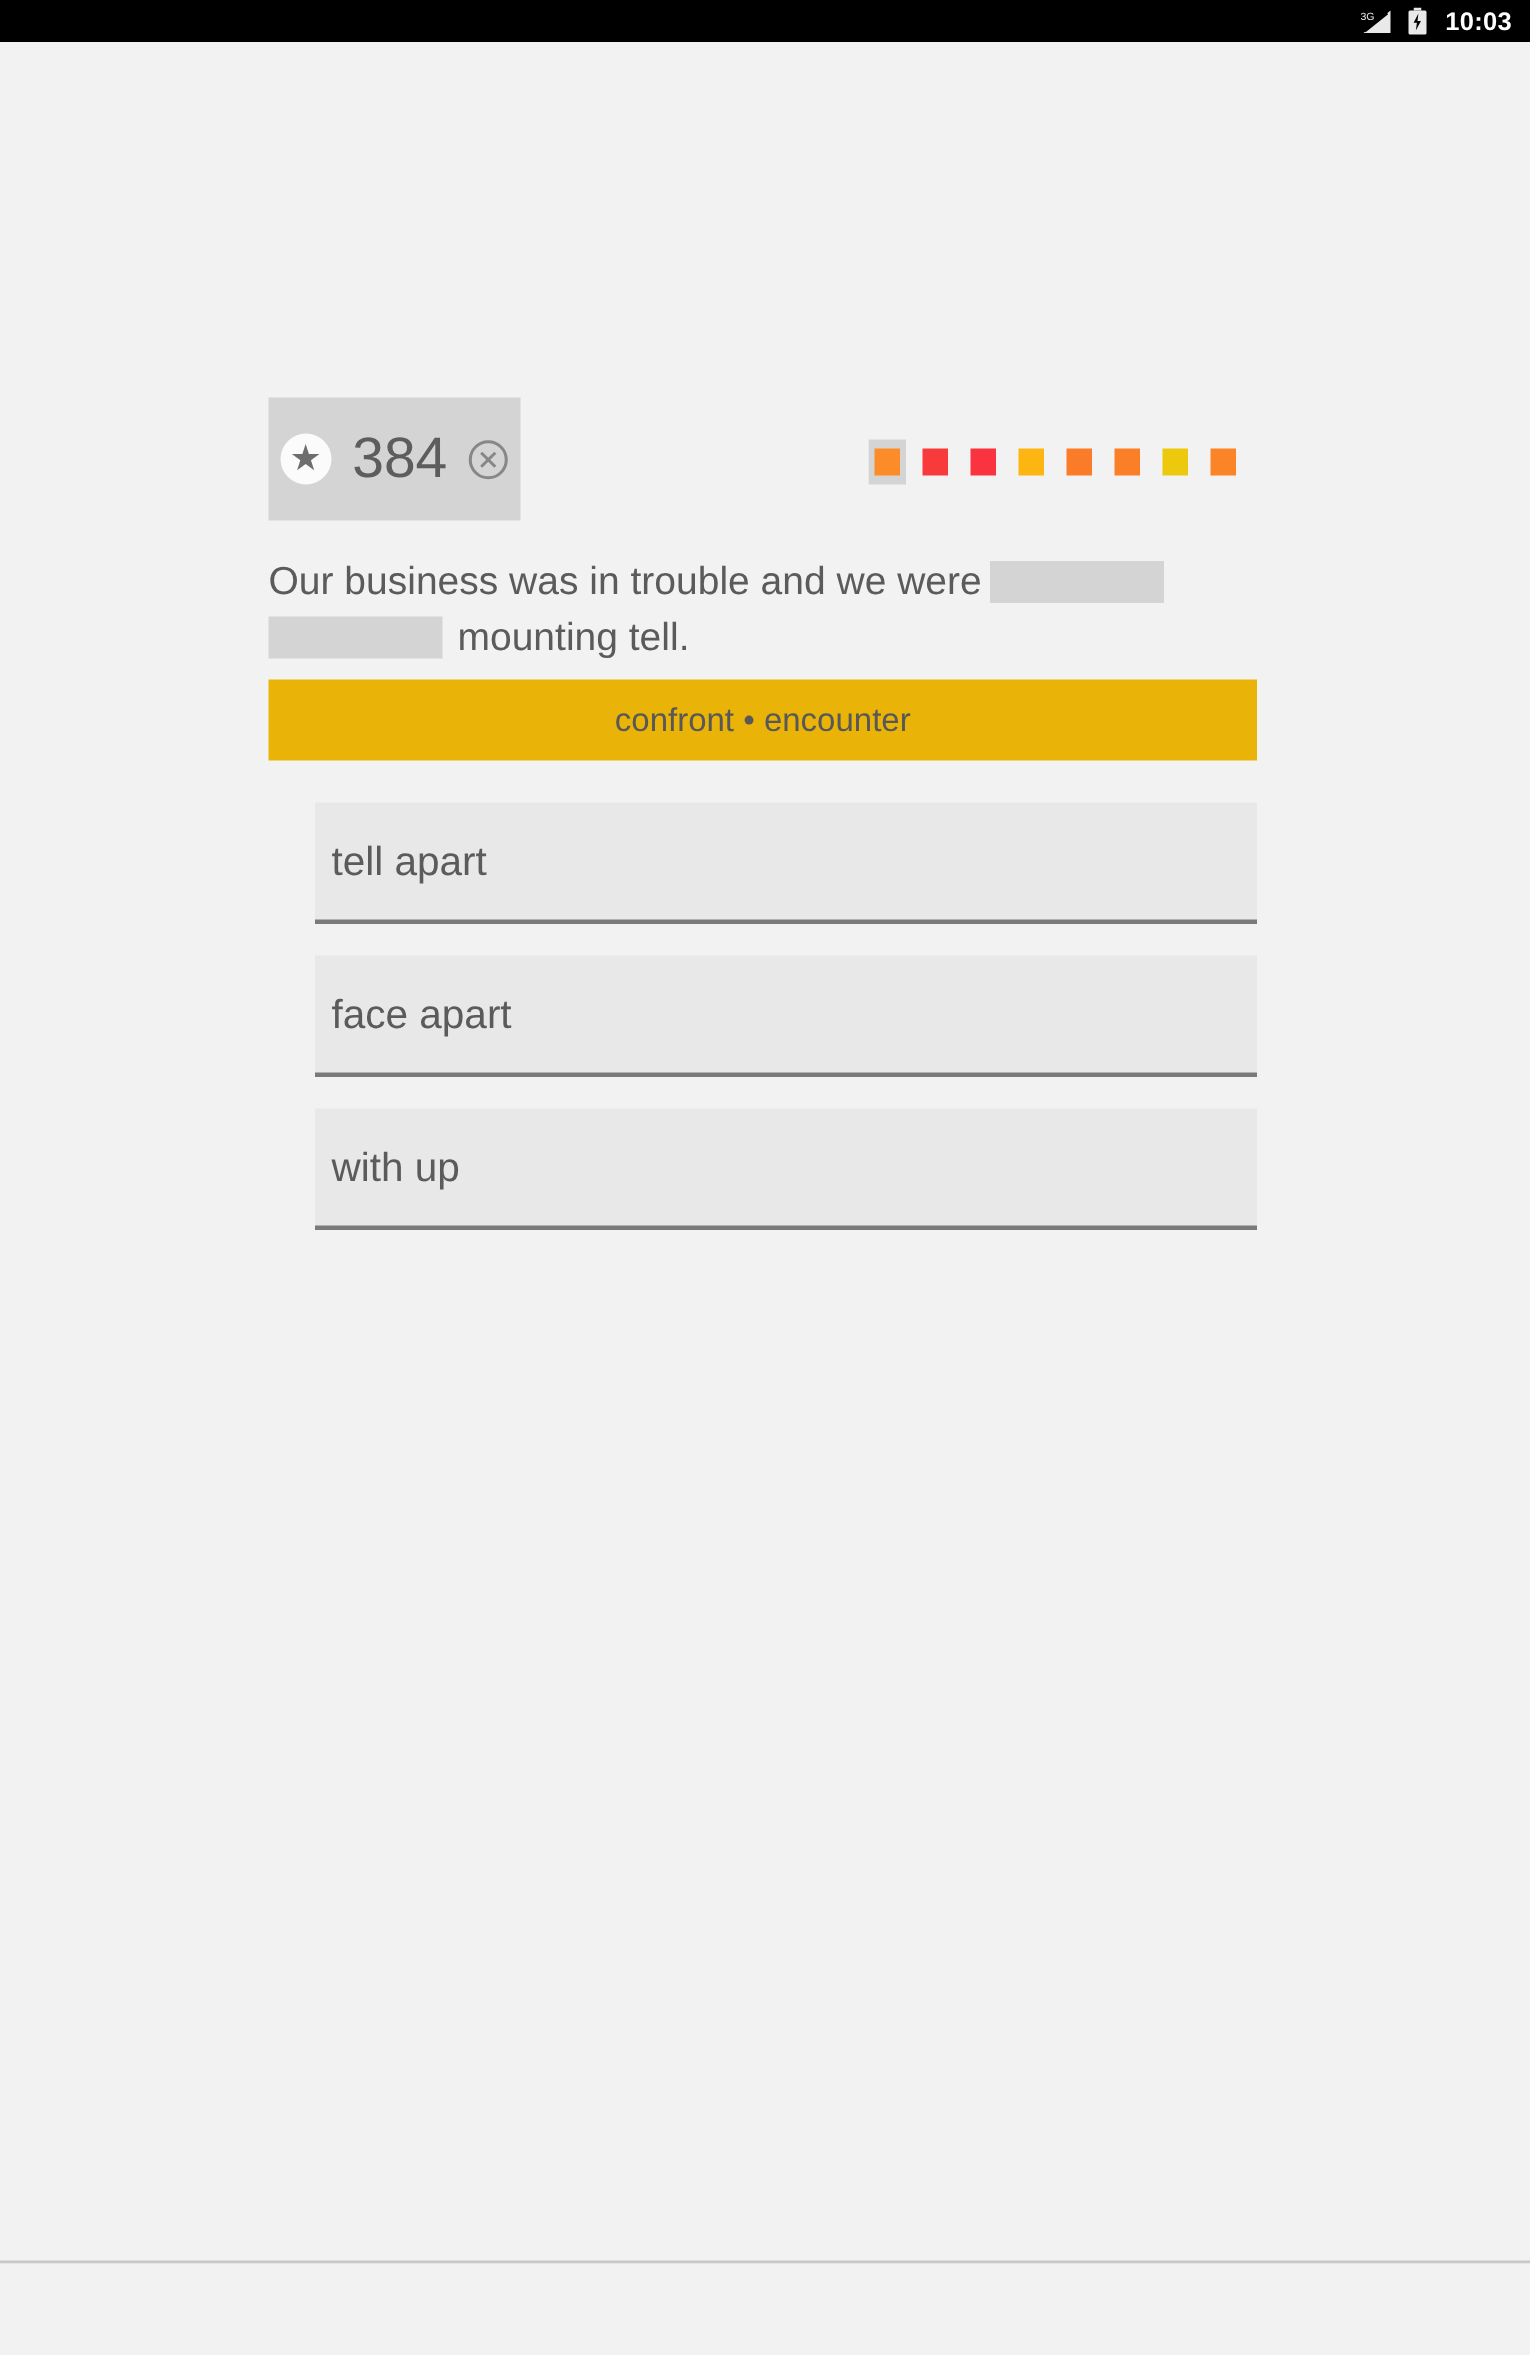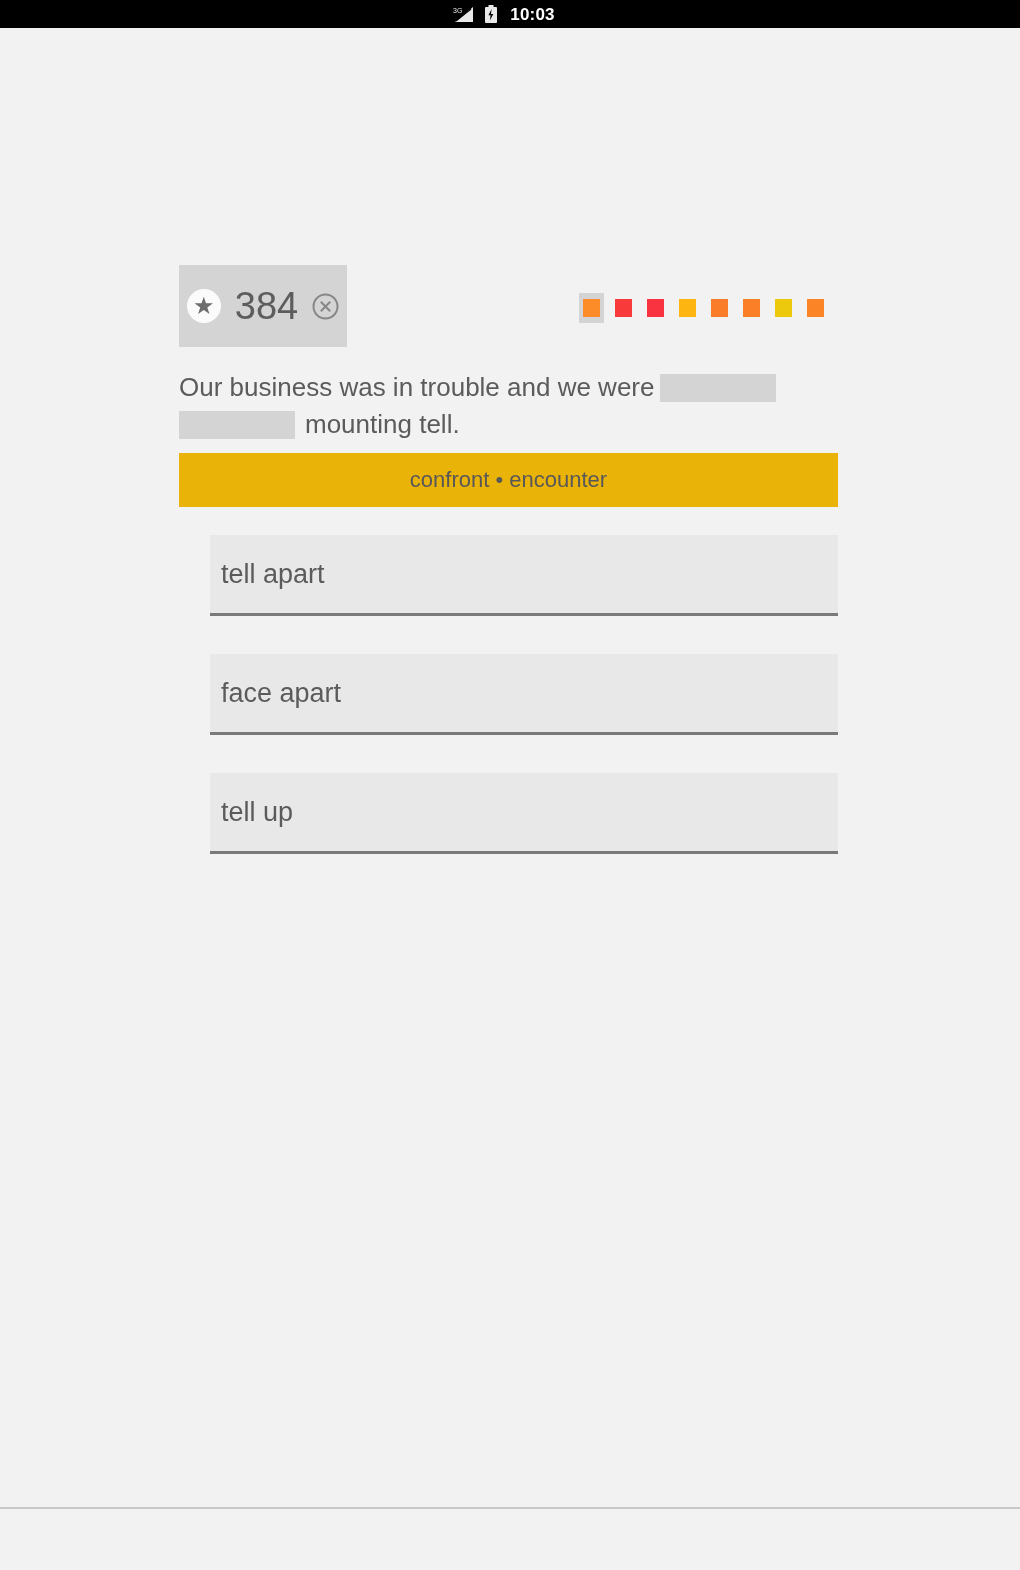--- a/index.html
+++ b/index.html
@@ -17,21 +17,21 @@
 
   
   .status-bar {
     position: absolute;
     top: 0; left: 0;
     width: 1020px;
     height: 28px;
     background: #000000;
     display: flex;
     align-items: center;
-    justify-content: center;
+    justify-content: flex-end;
     padding-right: 12px;
     box-sizing: border-box;
   }
   .status-icons {
     display: flex;
     align-items: center;
     gap: 9px;
   }
   .signal-icon {
     position: relative;
@@ -189,21 +189,21 @@
     width: 628px;
   }
   .option {
     width: 628px;
     height: 81px;
     background: #e8e8e8;
     border-bottom: 3px solid #7a7a7a;
     box-sizing: border-box;
     display: flex;
     align-items: center;
-    margin-bottom: 38px;
+    margin-bottom: 21px;
     cursor: pointer;
   }
   .option-label {
     color: #5b5b5b;
     font-size: 27px;
     padding-left: 11px;
     line-height: 1;
     font-family: "Liberation Sans", sans-serif;
   }
 
@@ -305,20 +305,20 @@
   </div>
 
   <div class="options">
     <div class="option">
       <span class="option-label">tell apart</span>
     </div>
     <div class="option">
       <span class="option-label">face apart</span>
     </div>
     <div class="option">
-      <span class="option-label">tell up</span>
+      <span class="option-label">with up</span>
     </div>
   </div>
 
   <div class="nav-divider"></div>
   <div class="nav-bar"></div>
 
 </div>
 
 </body></html>

